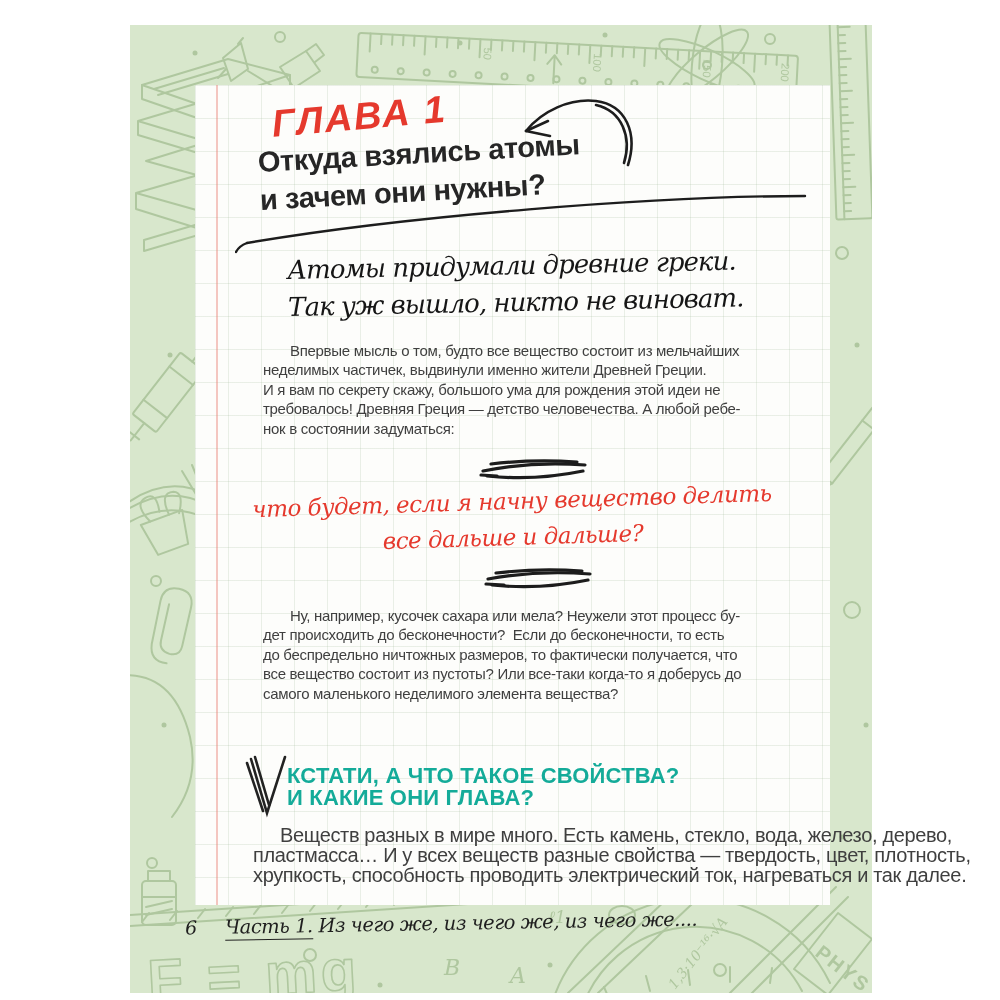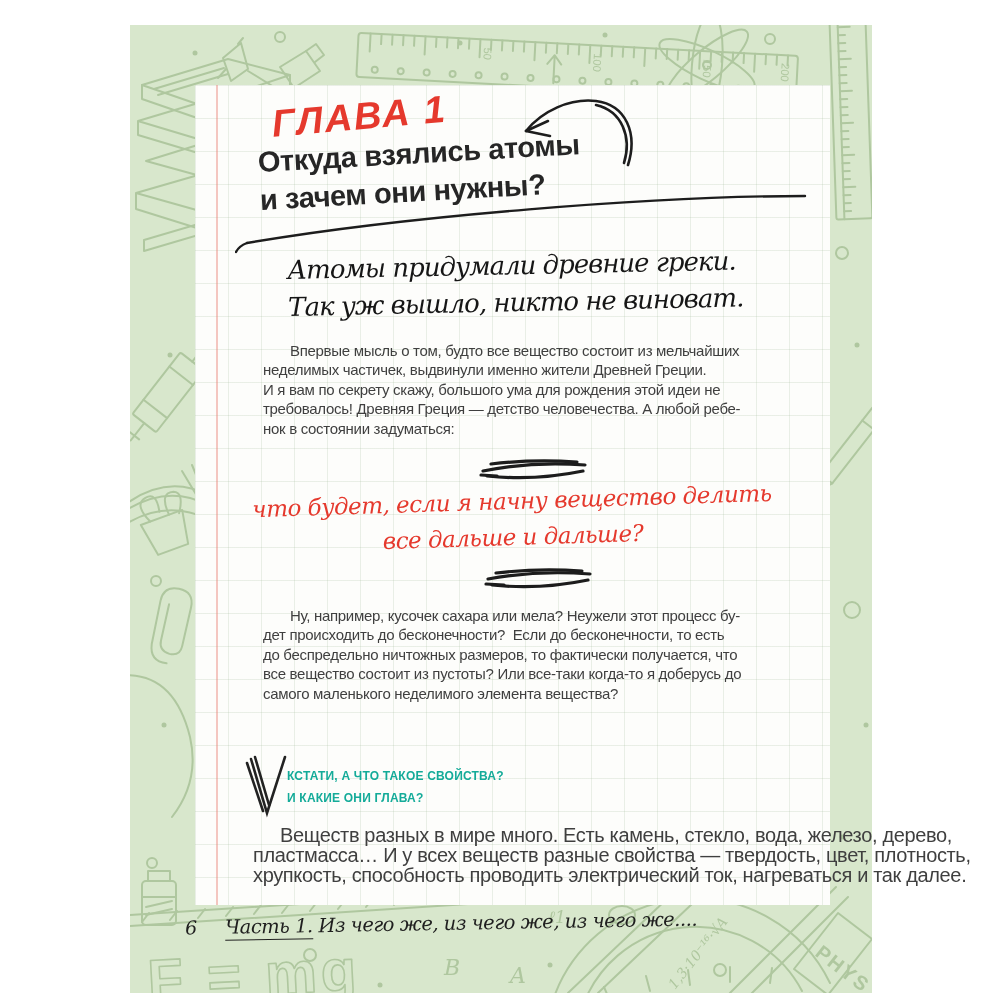--- a/index.html
+++ b/index.html
@@ -57,21 +57,21 @@
   .scribble2{position:absolute;left:287px;top:480px;}
   .question{
     position:absolute;left:0;top:398px;width:635px;text-align:center;
     font-family:"DejaVu Serif",serif;font-style:italic;
     font-size:23px;line-height:36px;letter-spacing:-0.5px;color:#e5392d;
     transform:rotate(-1.8deg);white-space:nowrap;
   }
   .check-svg{position:absolute;left:46px;top:668px;}
   .aside-heading{
     position:absolute;left:92px;top:680px;
-    font-size:12px;line-height:22px;font-weight:bold;letter-spacing:0.2px;
+    font-size:22px;line-height:22px;font-weight:bold;letter-spacing:0.2px;
     color:#14ab99;white-space:nowrap;
   }
   .footer{
     position:absolute;left:185px;top:912px;z-index:3;
     display:flex;align-items:baseline;gap:28px;
     font-family:"DejaVu Serif",serif;font-style:italic;color:#1f1f1f;
     transform:rotate(-1deg);white-space:nowrap;
   }
   .pagenum{font-size:19px;}
   .footscript{font-size:19.5px;letter-spacing:-0.5px;}

